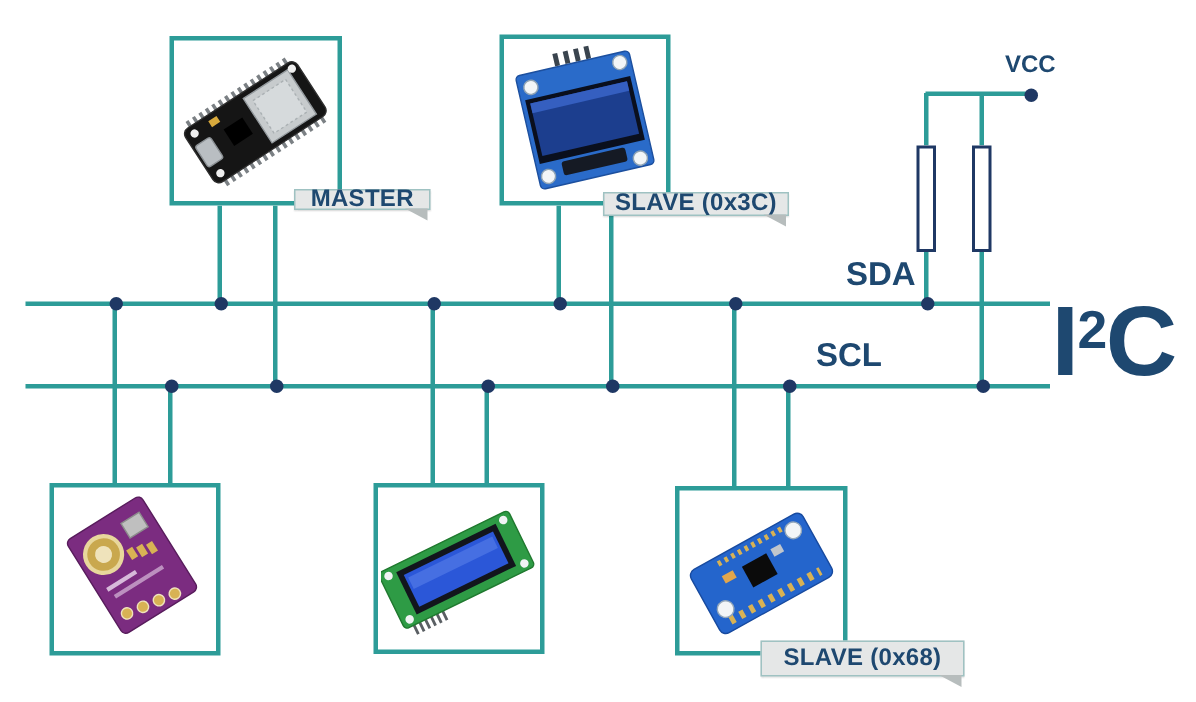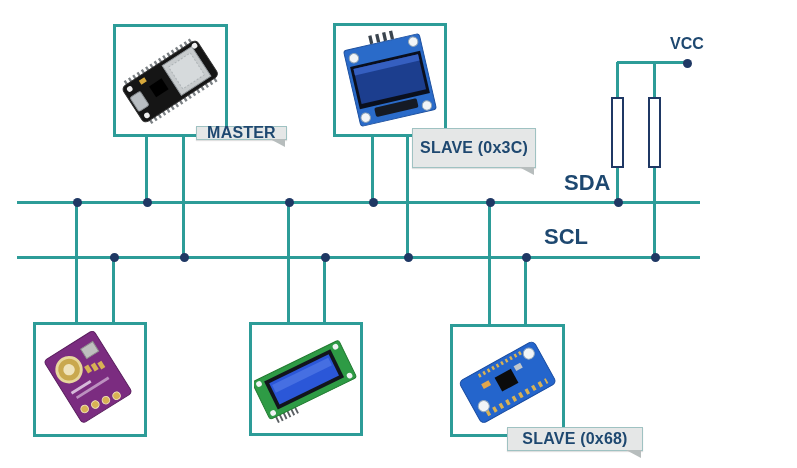--- a/index.html
+++ b/index.html
@@ -176,25 +176,26 @@
           <circle cx="19" cy="66" r="6" fill="#f2f5f7" stroke="#93a7bb"></circle>
           <circle cx="89" cy="40" r="6" fill="#f2f5f7" stroke="#93a7bb"></circle>
         </g>
       </svg>
     </span>
   </div>
 
   <div class="tag" style="left:196px;top:126px;width:91px;height:14px">
     <span>MASTER</span>
   </div>
-  <div class="tag" style="left:412px;top:128px;width:124px;height:40px">
+  <div class="tag" style="left:402px;top:128px;width:124px;height:16px">
     <span>SLAVE (0x3C)</span>
   </div>
   <div class="tag" style="left:507px;top:427px;width:136px;height:24px">
     <span>SLAVE (0x68)</span>
   </div>
 
   <div class="bus-text sda-text" style="left:564px;top:172px">SDA</div>
   <div class="bus-text scl-text" style="left:544px;top:226px">SCL</div>
   <div class="bus-text vcc-text" style="left:670px;top:36px">VCC</div>
 
+  <div class="logo"><span>I</span><span class="sup">2</span><span>C</span></div>
 
 </div>
 
 </body></html>

